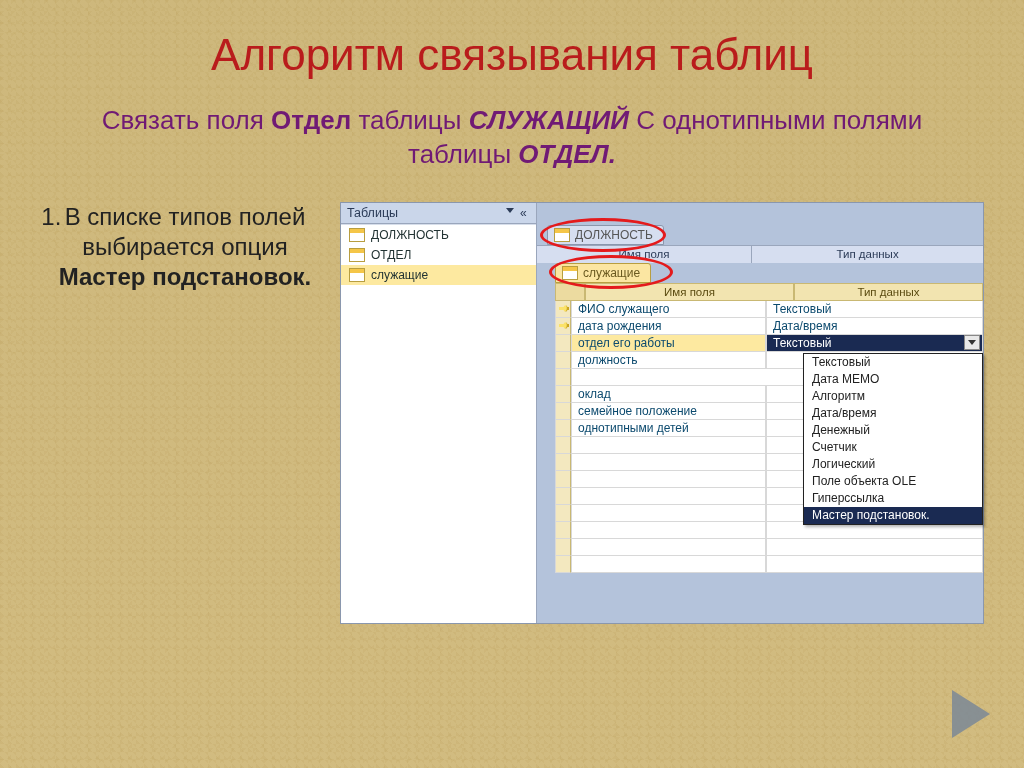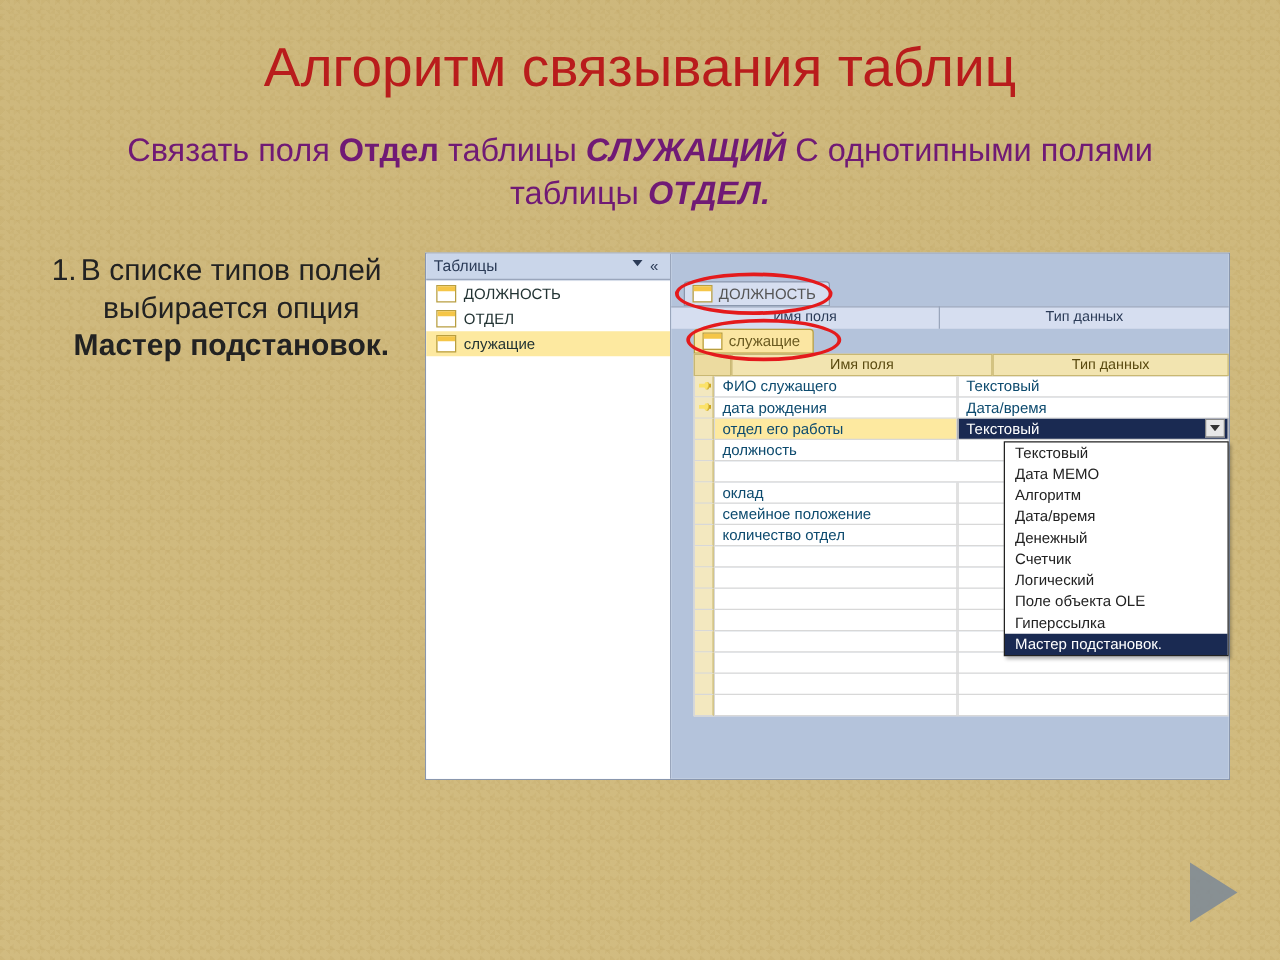--- a/index.html
+++ b/index.html
@@ -357,21 +357,21 @@
                 <div class="name-col">оклад</div>
                 <div class="type-col"></div>
               </div>
               <div class="row">
                 <div class="sel-col"></div>
                 <div class="name-col">семейное положение</div>
                 <div class="type-col"></div>
               </div>
               <div class="row">
                 <div class="sel-col"></div>
-                <div class="name-col">количество отдел</div>
+                <div class="name-col">однотипными детей</div>
                 <div class="type-col"></div>
               </div>
               <div class="row">
                 <div class="sel-col"></div>
                 <div class="name-col"></div>
                 <div class="type-col"></div>
               </div>
               <div class="row">
                 <div class="sel-col"></div>
                 <div class="name-col"></div>

